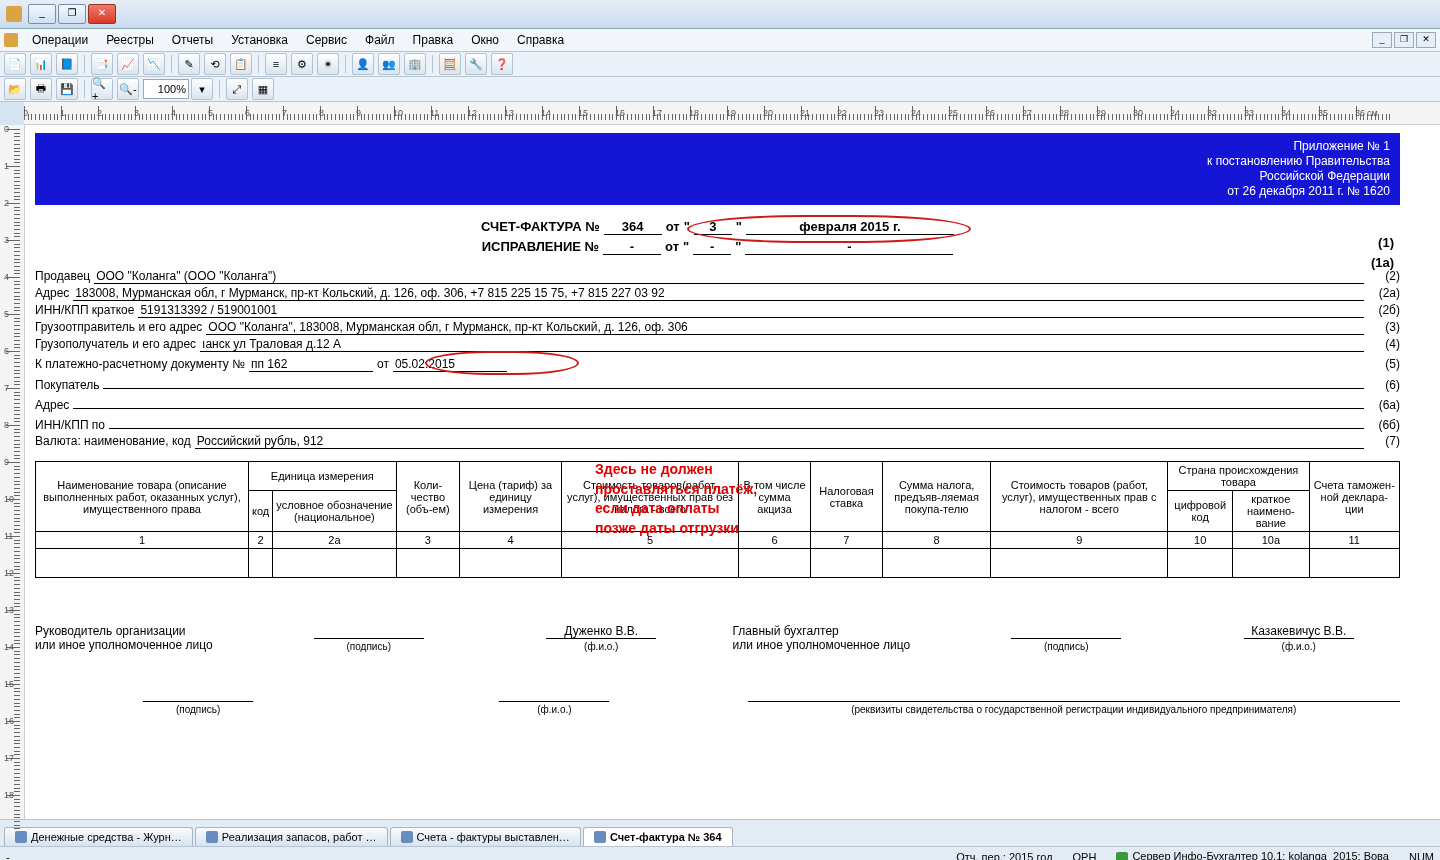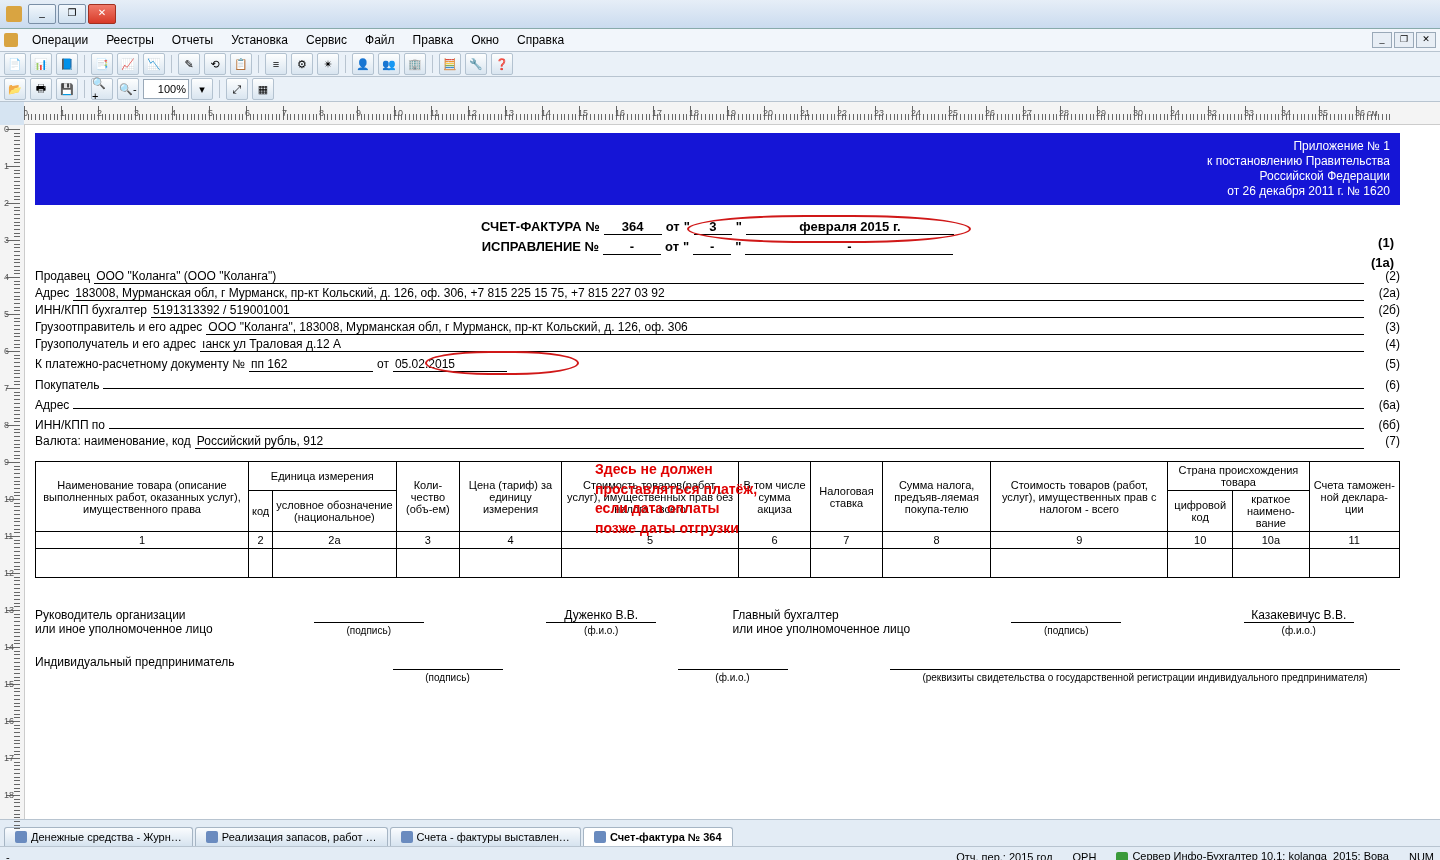--- a/index.html
+++ b/index.html
@@ -40,21 +40,21 @@
   .tuline{border-bottom:1px solid #000;min-width:50px;text-align:center;padding:0 4px;}
   .tnum{position:absolute;right:6px;}
   .circled1{position:absolute;border:2px solid #d01818;border-radius:50%/60%;width:280px;height:24px;pointer-events:none;}
   .circled2{position:absolute;border:2px solid #d01818;border-radius:50%/60%;width:150px;height:20px;pointer-events:none;}
   .redtext{position:absolute;color:#e00000;font-weight:bold;font-size:14px;line-height:1.4;}
   table.invoice{border-collapse:collapse;width:100%;margin-top:12px;font-size:11px;}
   table.invoice th,table.invoice td{border:1px solid #000;padding:2px 3px;text-align:center;vertical-align:middle;}
   table.invoice th{font-weight:normal;}
   .sig-section{margin-top:30px;font-size:12px;}
   .sig-row{display:flex;gap:30px;}
-  .sig-block{flex:1;}
+  .sig-block{flex:1;margin-top:16px;}
   .sig-line{display:inline-block;border-bottom:1px solid #000;min-width:110px;text-align:center;}
   .sig-cap{font-size:10px;text-align:center;}
   .tabs{height:26px;background:#e3ecf5;border-top:1px solid #b8c4d0;display:flex;align-items:flex-end;padding:0 4px;gap:2px;}
   .tab{padding:3px 10px;border:1px solid #a6b5c4;border-bottom:none;border-radius:3px 3px 0 0;background:linear-gradient(#fafcfe,#d6e3ef);font-size:11px;display:flex;align-items:center;gap:4px;max-width:220px;}
   .tab.active{background:#fff;font-weight:bold;}
   .tabicon{width:12px;height:12px;background:#6a8bbf;border-radius:2px;}
   .statusbar{height:20px;background:#e3ecf5;border-top:1px solid #b8c4d0;display:flex;align-items:center;font-size:11px;padding:0 6px;gap:20px;}
   .statusbar .spacer{flex:1;}
   .srv-icon{width:12px;height:12px;background:#3a9a3a;border-radius:2px;display:inline-block;margin-right:4px;vertical-align:middle;}
 </style>
@@ -794,21 +794,21 @@
           <span class="lab">Продавец</span>
           <span class="uline">ООО "Коланга" (ООО "Коланга")</span>
           <span class="num">(2)</span>
         </div>
       <div class="line-row">
           <span class="lab">Адрес</span>
           <span class="uline">183008, Мурманская обл, г Мурманск, пр-кт Кольский, д. 126, оф. 306, +7 815 225 15 75, +7 815 227 03 92</span>
           <span class="num">(2а)</span>
         </div>
       <div class="line-row">
-          <span class="lab">ИНН/КПП бухгалтер</span>
+          <span class="lab">ИНН/КПП краткое</span>
           <span class="uline">5191313392 / 519001001</span>
           <span class="num">(2б)</span>
         </div>
       <div class="line-row">
           <span class="lab">Грузоотправитель и его адрес</span>
           <span class="uline">ООО "Коланга", 183008, Мурманская обл, г Мурманск, пр-кт Кольский, д. 126, оф. 306</span>
           <span class="num">(3)</span>
         </div>
       <div class="line-row">
           <span class="lab">Грузополучатель и его адрес</span>
@@ -931,21 +931,20 @@
           <div class="sig-block" style="text-align:center;">
             <span class="sig-line">&nbsp;</span><br>
             <span class="sig-cap">(подпись)</span>
           </div>
           <div class="sig-block" style="text-align:center;">
             <span class="sig-line">Казакевичус В.В.</span><br>
             <span class="sig-cap">(ф.и.о.)</span>
           </div>
         </div>
         <div class="sig-row" style="margin-top:18px;">
-          <div class="sig-block">Индивидуальный предприниматель</div>
           <div class="sig-block" style="text-align:center;">
             <span class="sig-line">&nbsp;</span><br>
             <span class="sig-cap">(подпись)</span>
           </div>
           <div class="sig-block" style="text-align:center;">
             <span class="sig-line">&nbsp;</span><br>
             <span class="sig-cap">(ф.и.о.)</span>
           </div>
           <div class="sig-block" style="flex:2;text-align:center;">
             <span class="sig-line" style="min-width:100%;">&nbsp;</span><br>

